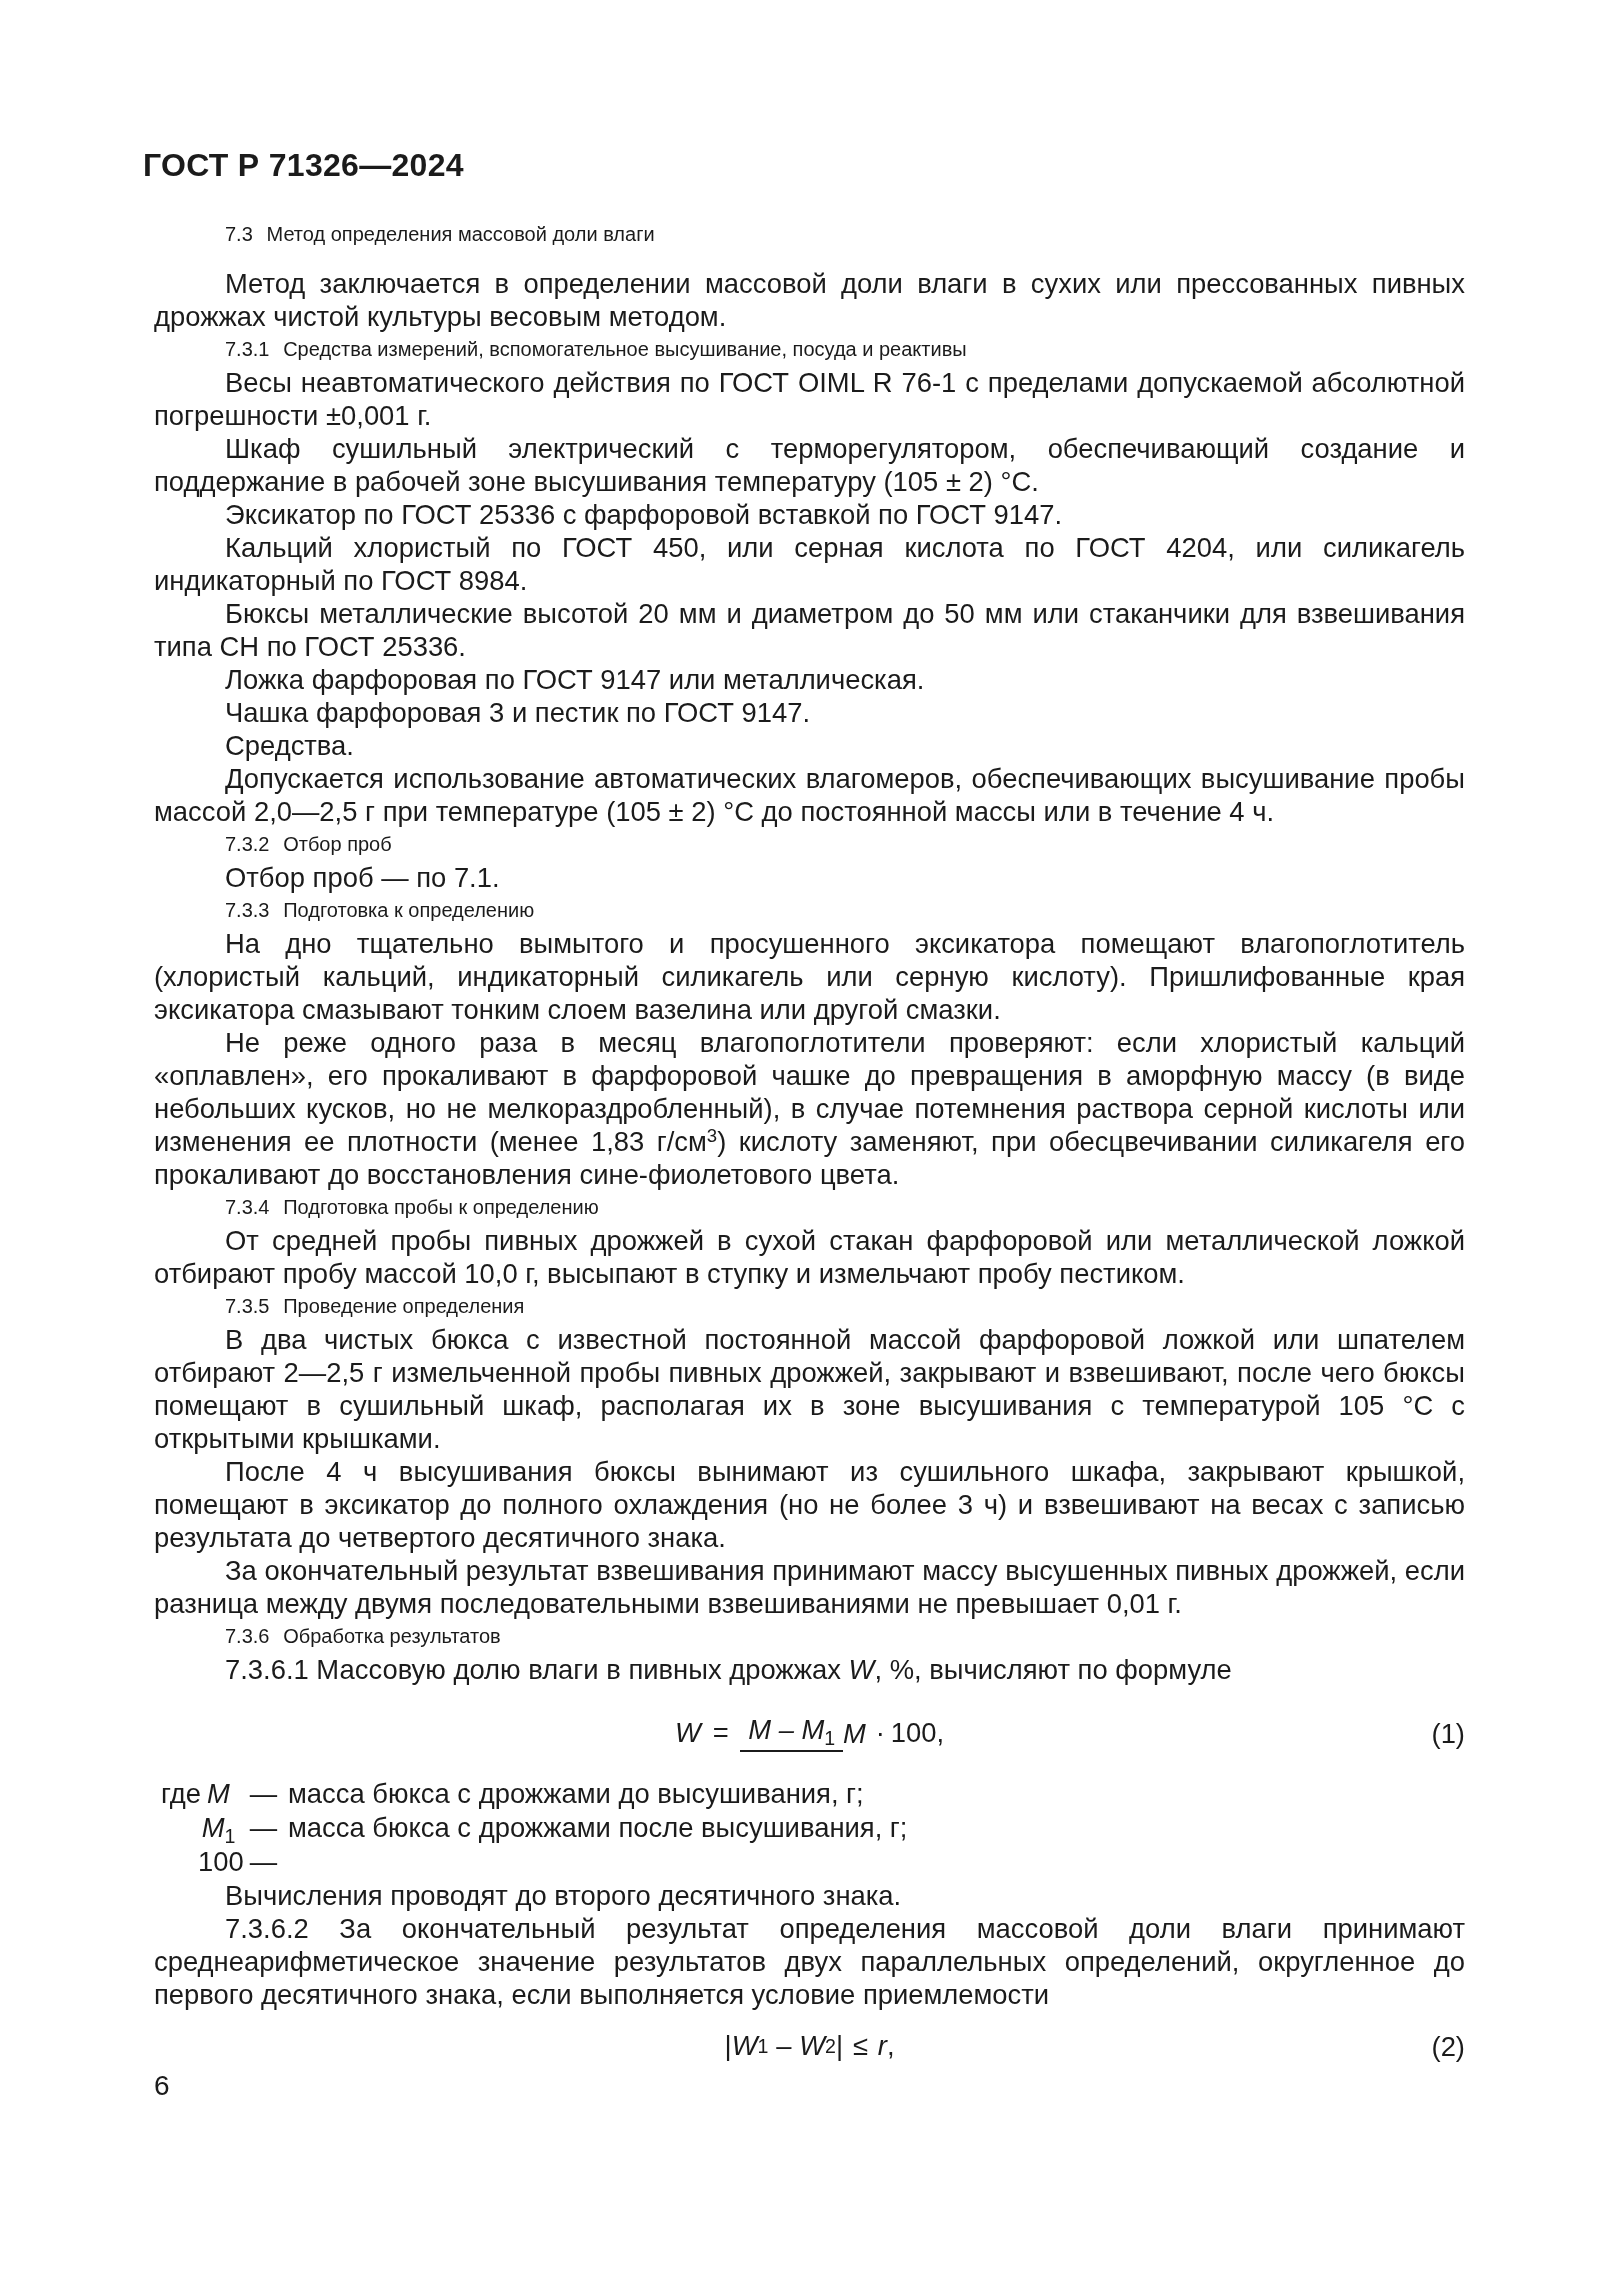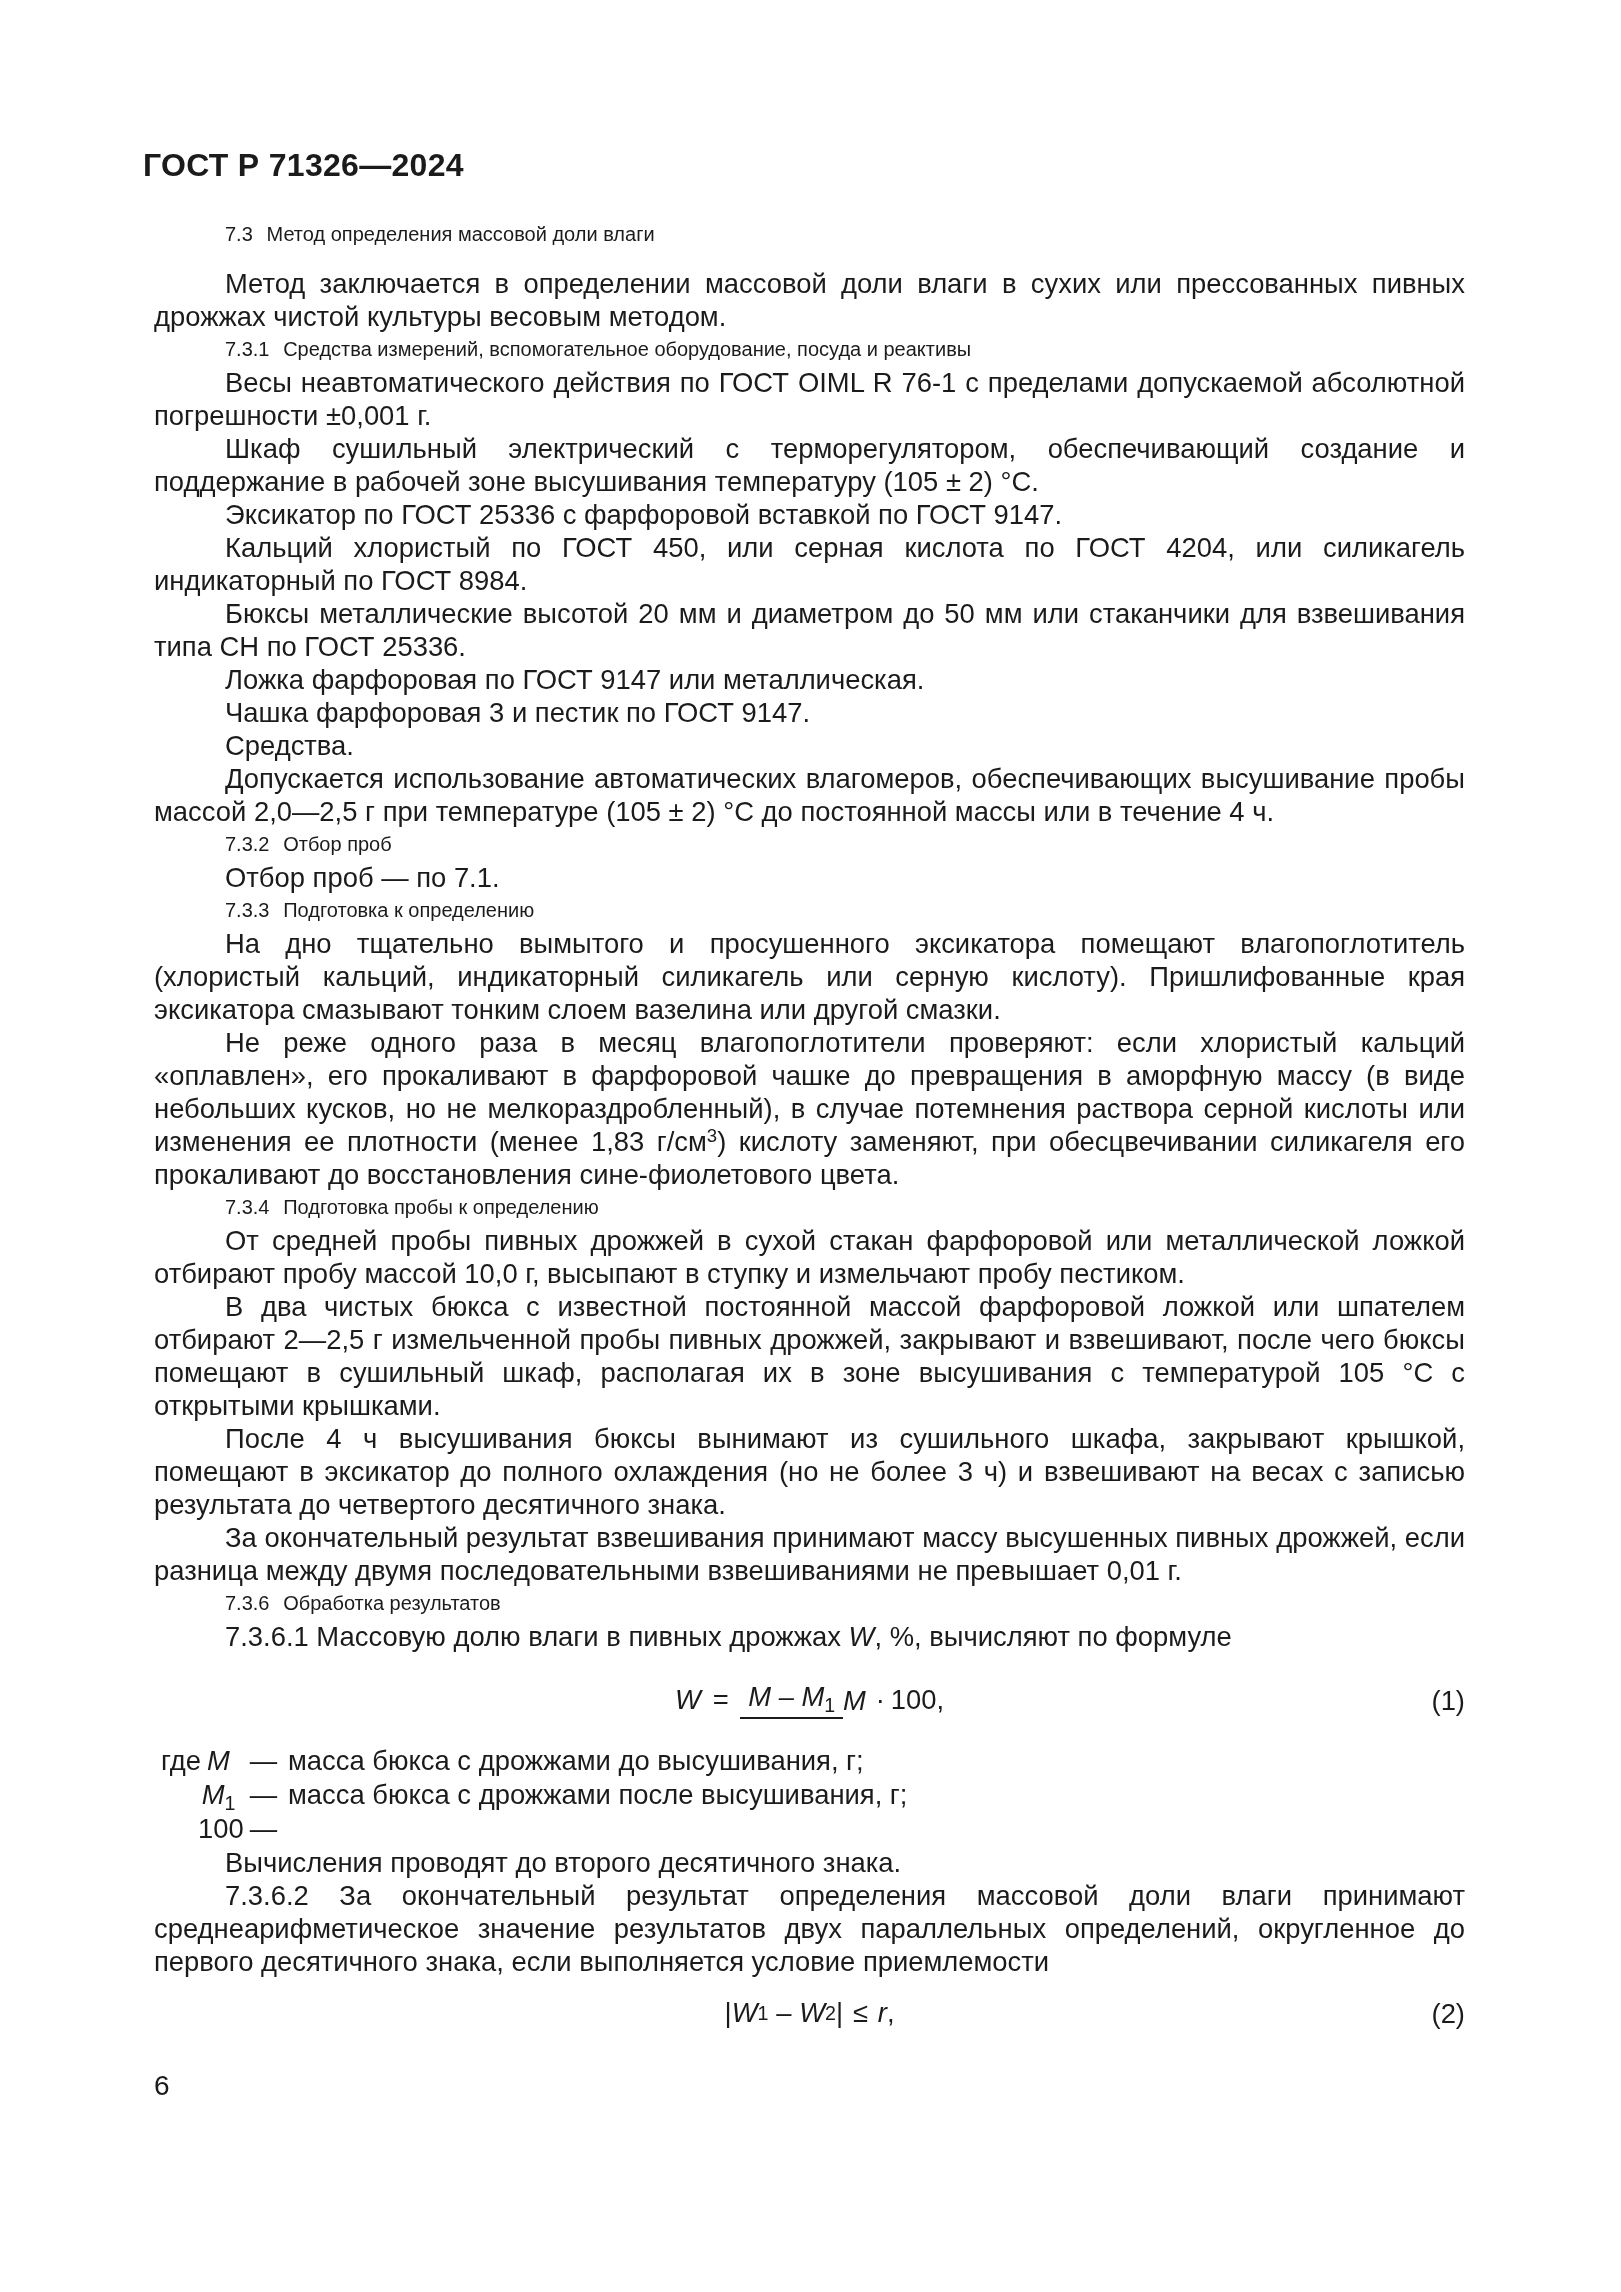--- a/index.html
+++ b/index.html
@@ -84,21 +84,21 @@
 <div class="page">
 
   <div class="doc-header">ГОСТ Р 71326—2024</div>
 
   <div class="content">
 
     <h2 class="h-main"><span class="h-num">7.3</span><span>Метод определения массовой доли влаги</span></h2>
 
     <p>Метод заключается в определении массовой доли влаги в сухих или прессованных пивных дрожжах чистой культуры весовым методом.</p>
 
-    <h3><span class="h-num">7.3.1</span><span>Средства измерений, вспомогательное оборудование, посуда и реактивы</span></h3>
+    <h3><span class="h-num">7.3.1</span><span>Средства измерений, вспомогательное высушивание, посуда и реактивы</span></h3>
 
     <p>Весы неавтоматического действия по ГОСТ OIML R 76-1 с пределами допускаемой абсолютной погрешности ±0,001 г.</p>
     <p>Шкаф сушильный электрический с терморегулятором, обеспечивающий создание и поддержание в рабочей зоне высушивания температуру (105 ± 2) °С.</p>
     <p>Эксикатор по ГОСТ 25336 с фарфоровой вставкой по ГОСТ 9147.</p>
     <p>Кальций хлористый по ГОСТ 450, или серная кислота по ГОСТ 4204, или силикагель индикаторный по ГОСТ 8984.</p>
     <p>Бюксы металлические высотой 20 мм и диаметром до 50 мм или стаканчики для взвешивания типа СН по ГОСТ 25336.</p>
     <p>Ложка фарфоровая по ГОСТ 9147 или металлическая.</p>
     <p>Чашка фарфоровая 3 и пестик по ГОСТ 9147.</p>
     <p>Средства.</p>
     <p>Допускается использование автоматических влагомеров, обеспечивающих высушивание пробы массой 2,0—2,5 г при температуре (105 ± 2) °С до постоянной массы или в течение 4 ч.</p>
@@ -106,20 +106,21 @@
     <h3><span class="h-num">7.3.2</span><span>Отбор проб</span></h3>
     <p>Отбор проб — по 7.1.</p>
 
     <h3><span class="h-num">7.3.3</span><span>Подготовка к определению</span></h3>
     <p>На дно тщательно вымытого и просушенного эксикатора помещают влагопоглотитель (хлористый кальций, индикаторный силикагель или серную кислоту). Пришлифованные края эксикатора смазывают тонким слоем вазелина или другой смазки.</p>
     <p><span>Не реже одного раза в месяц влагопоглотители проверяют: если хлористый кальций «оплавлен», его прокаливают в фарфоровой чашке до превращения в аморфную массу (в виде небольших кусков, но не мелкораздробленный), в случае потемнения раствора серной кислоты или изменения ее плотности (менее 1,83 г/см</span><sup>3</sup><span>) кислоту заменяют, при обесцвечивании силикагеля его прокаливают до восстановления сине-фиолетового цвета.</span></p>
 
     <h3><span class="h-num">7.3.4</span><span>Подготовка пробы к определению</span></h3>
     <p>От средней пробы пивных дрожжей в сухой стакан фарфоровой или металлической ложкой отбирают пробу массой 10,0 г, высыпают в ступку и измельчают пробу пестиком.</p>
 
+    <h3><span class="h-num">7.3.5</span><span>Проведение определения</span></h3>
     <p>В два чистых бюкса с известной постоянной массой фарфоровой ложкой или шпателем отбирают 2—2,5 г измельченной пробы пивных дрожжей, закрывают и взвешивают, после чего бюксы помещают в сушильный шкаф, располагая их в зоне высушивания с температурой 105 °С с открытыми крышками.</p>
     <p>После 4 ч высушивания бюксы вынимают из сушильного шкафа, закрывают крышкой, помещают в эксикатор до полного охлаждения (но не более 3 ч) и взвешивают на весах с записью результата до четвертого десятичного знака.</p>
     <p>За окончательный результат взвешивания принимают массу высушенных пивных дрожжей, если разница между двумя последовательными взвешиваниями не превышает 0,01 г.</p>
 
     <h3><span class="h-num">7.3.6</span><span>Обработка результатов</span></h3>
     <p><span>7.3.6.1  Массовую долю влаги в пивных дрожжах </span><span class="fv">W</span><span>, %, вычисляют по формуле</span></p>
 
     <div class="formula formula-1">
       <span class="formula-body"><span class="fv">W</span><span class="f-eq">=</span><span class="frac"><span class="num"><span class="fv">M – M</span><sub>1</sub></span><span class="den fv">M</span></span><span class="f-dot">·</span><span>100,</span></span>
       <span class="formula-number">(1)</span>

